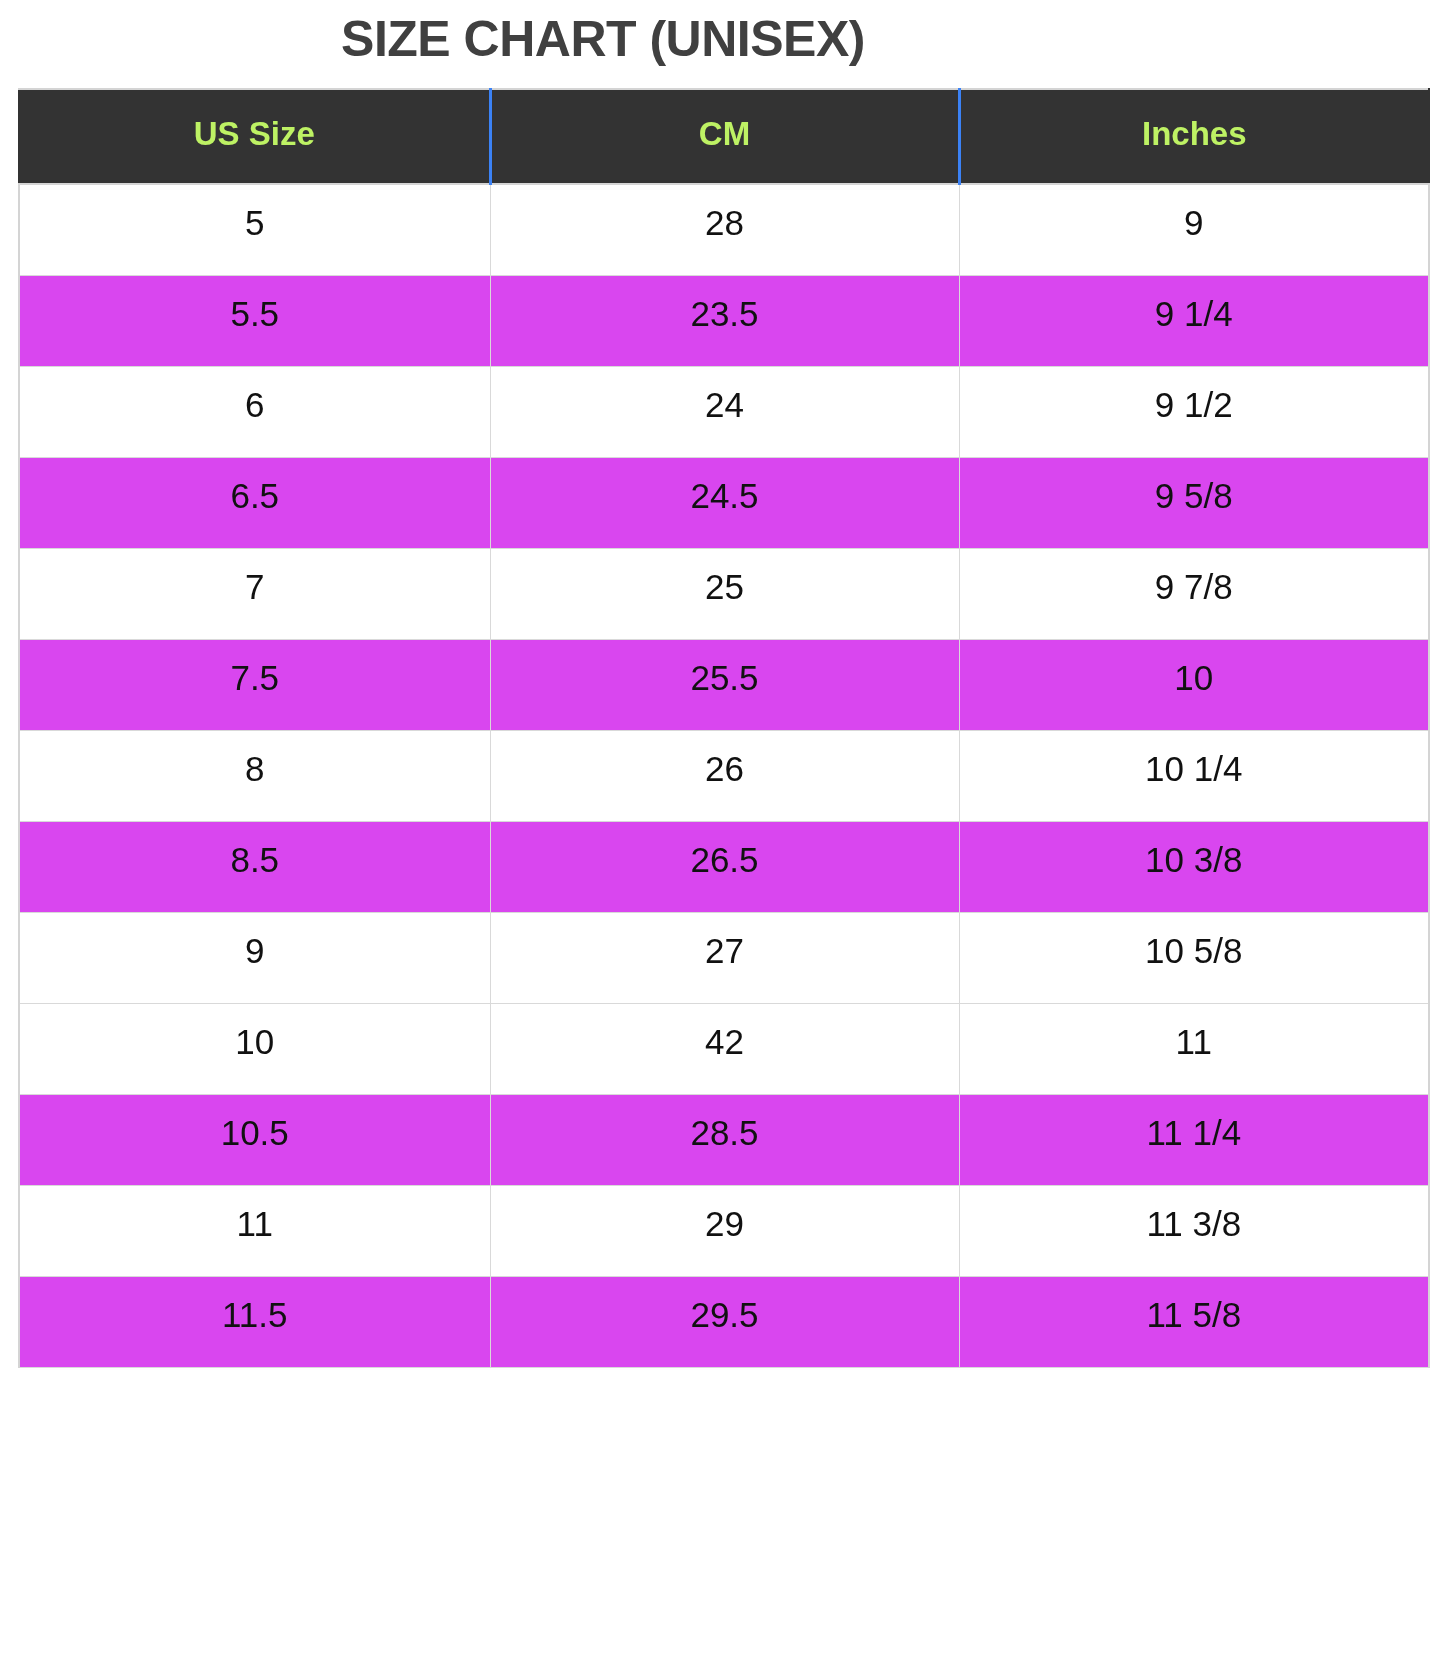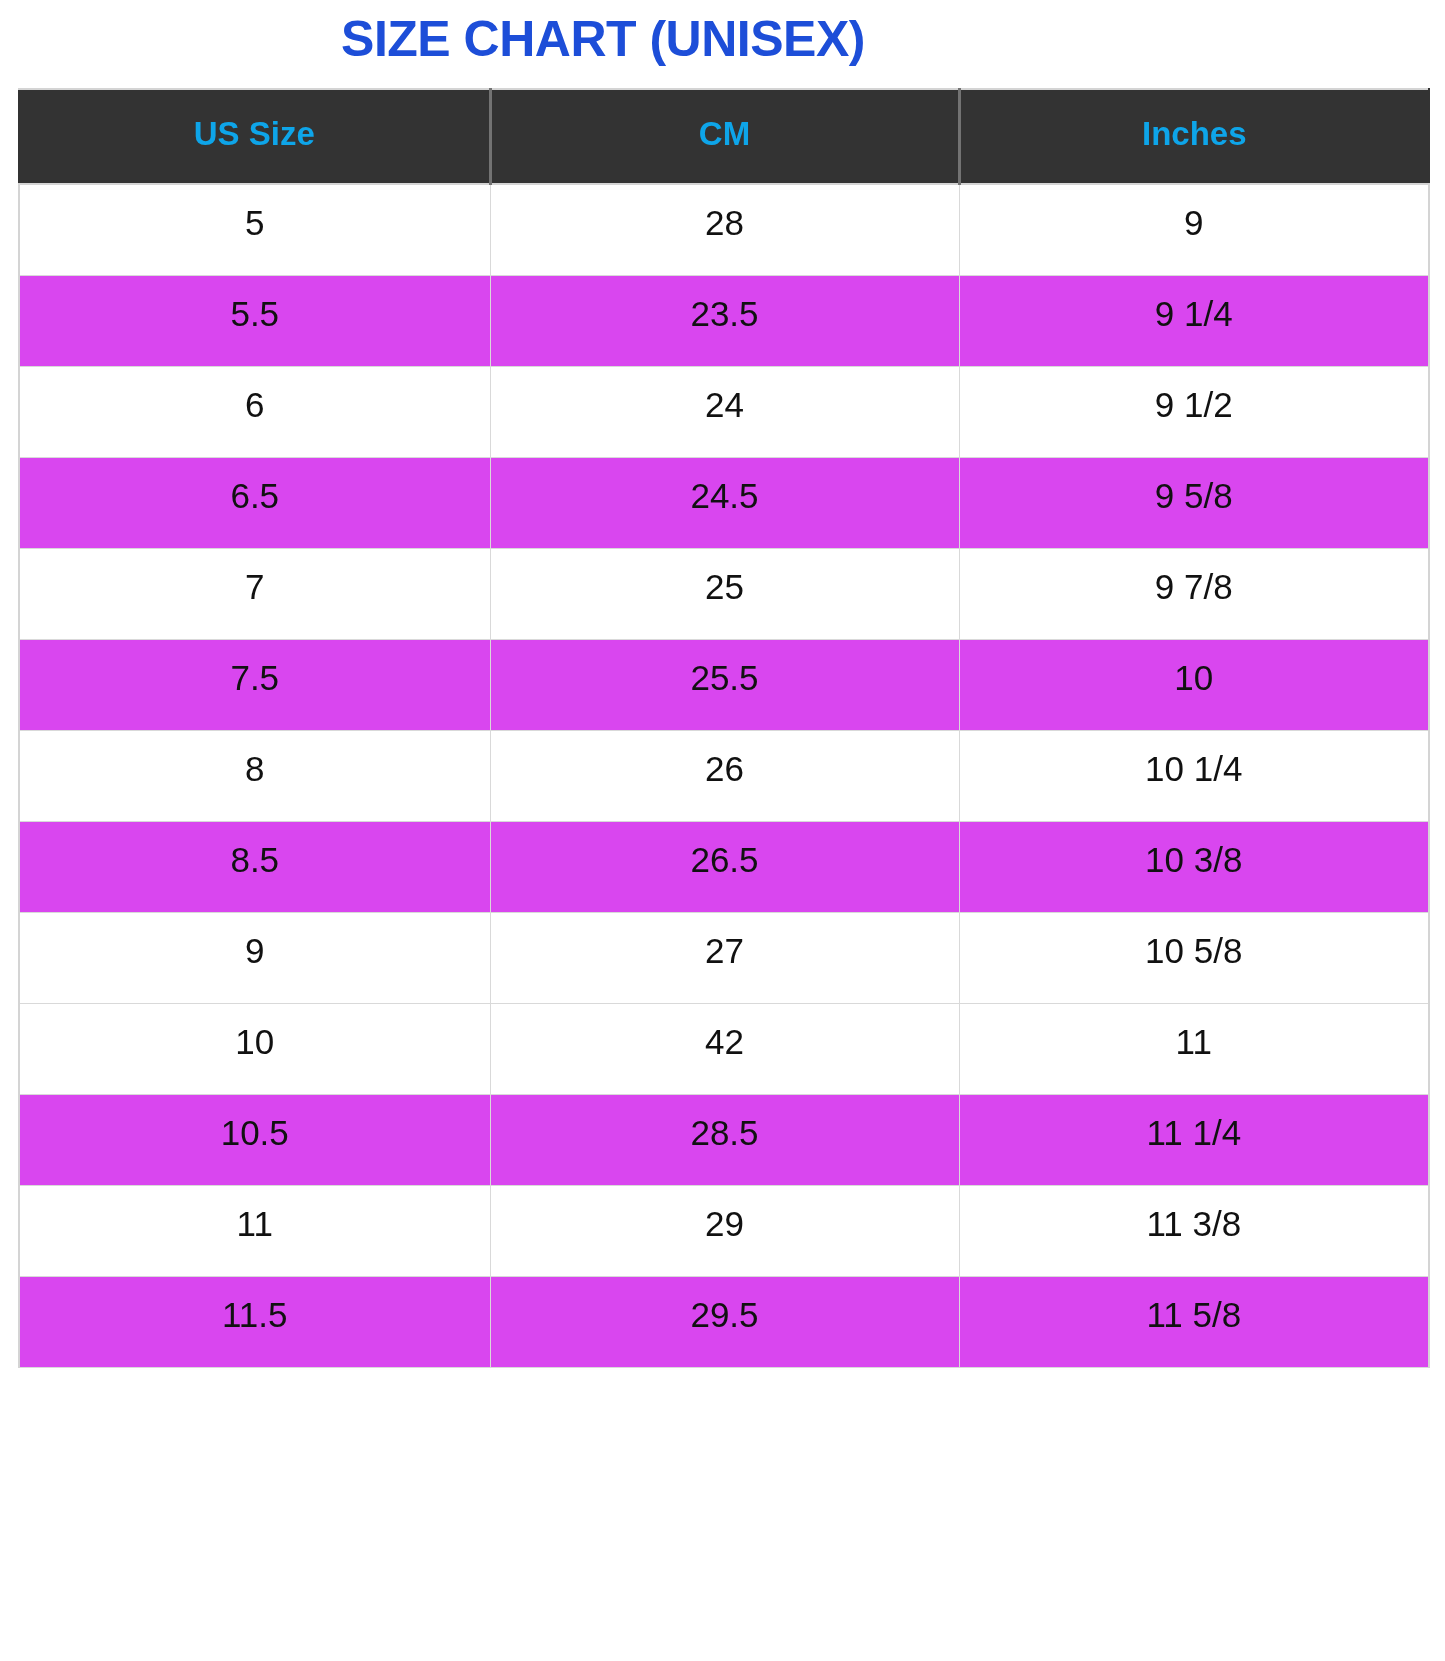--- a/index.html
+++ b/index.html
@@ -23,21 +23,21 @@
   #chart-title {
     position: absolute;
     top: 0px;
     left: 0px;
     width: 1206px;
     height: 86px;
     line-height: 78px;
     text-align: center;
     font-size: 50px;
     font-weight: bold;
-    color: #1d4ed8;
+    color: #404040;
     letter-spacing: -0.5px;
     white-space: nowrap;
   }
 
   
   #size-table {
     position: absolute;
     top: 88px;
     left: 18px;
     width: 1410px;
@@ -46,32 +46,32 @@
   }
 
   #size-table col.c-us   { width: 471px; }
   #size-table col.c-cm   { width: 469px; }
   #size-table col.c-in   { width: 470px; }
 
   
   #size-table thead th {
     height: 95px;
     background: #333333;
-    color: #0ea5e9;
+    color: #bef264;
     font-size: 33px;
     font-weight: bold;
     text-align: center;
     vertical-align: middle;
     padding: 0 0 6px 0;
     border-left: 2px solid #333333;
     border-right: 2px solid #333333;
     border-top: 2px solid #d4d4d4;
     border-bottom: 2px solid #d4d4d4;
   }
-  #size-table thead th.sep-left  { border-left: 3px solid #737373; }
+  #size-table thead th.sep-left  { border-left: 3px solid #3b82f6; }
 
   
   #size-table tbody td {
     height: 91px;
     font-size: 35px;
     font-weight: normal;
     color: #111111;
     text-align: center;
     vertical-align: middle;
     padding: 0 0 14px 0;

